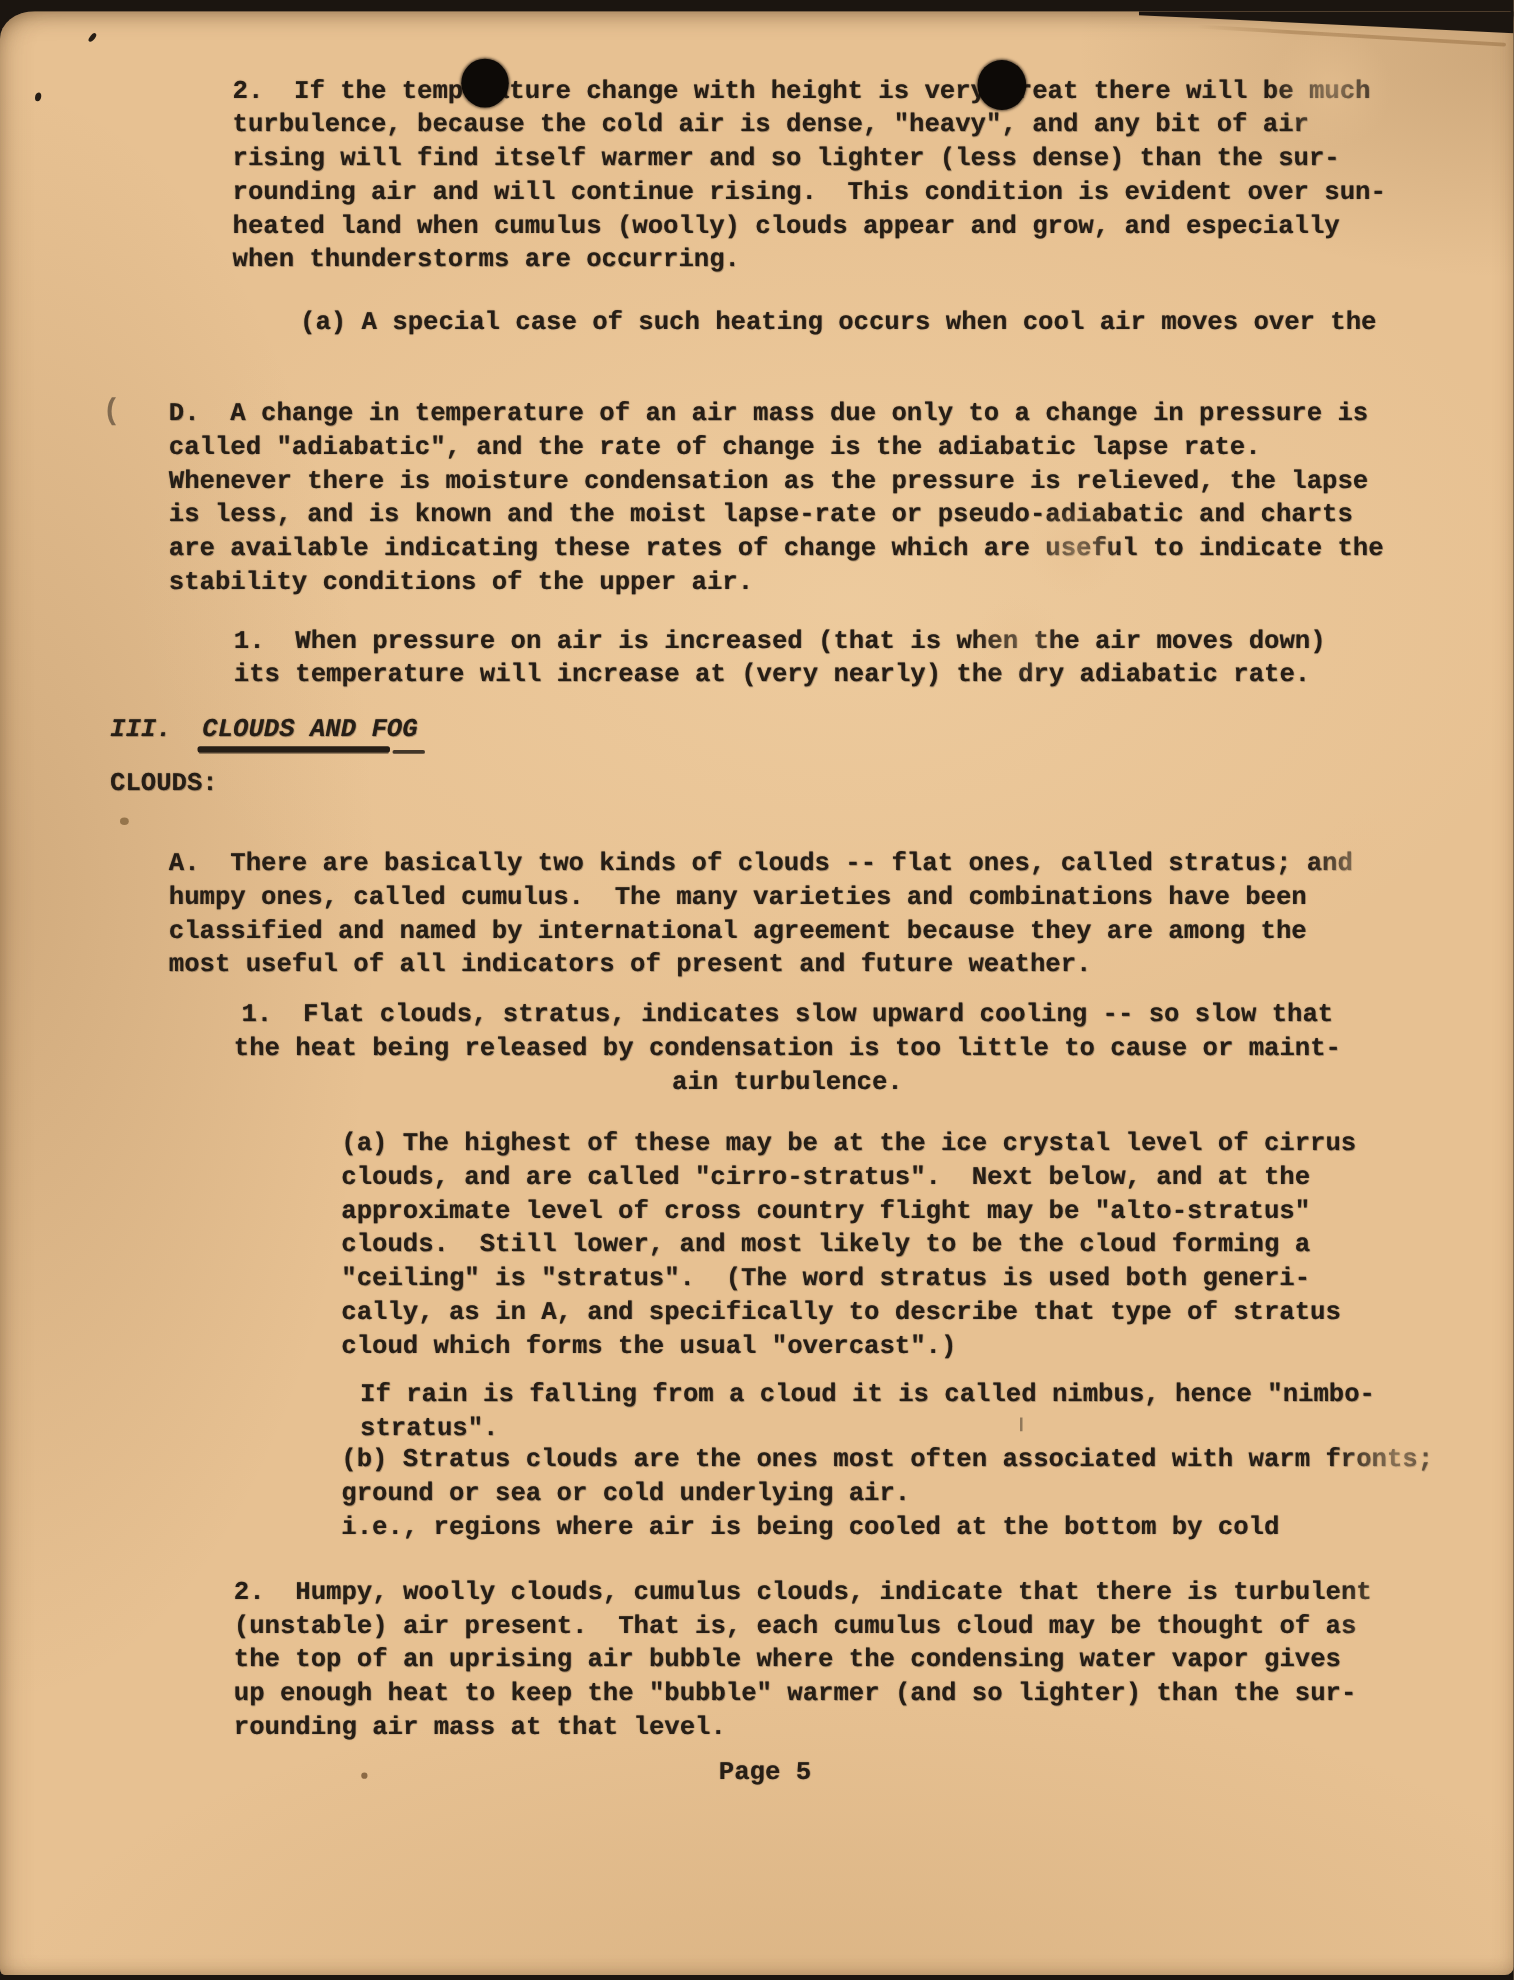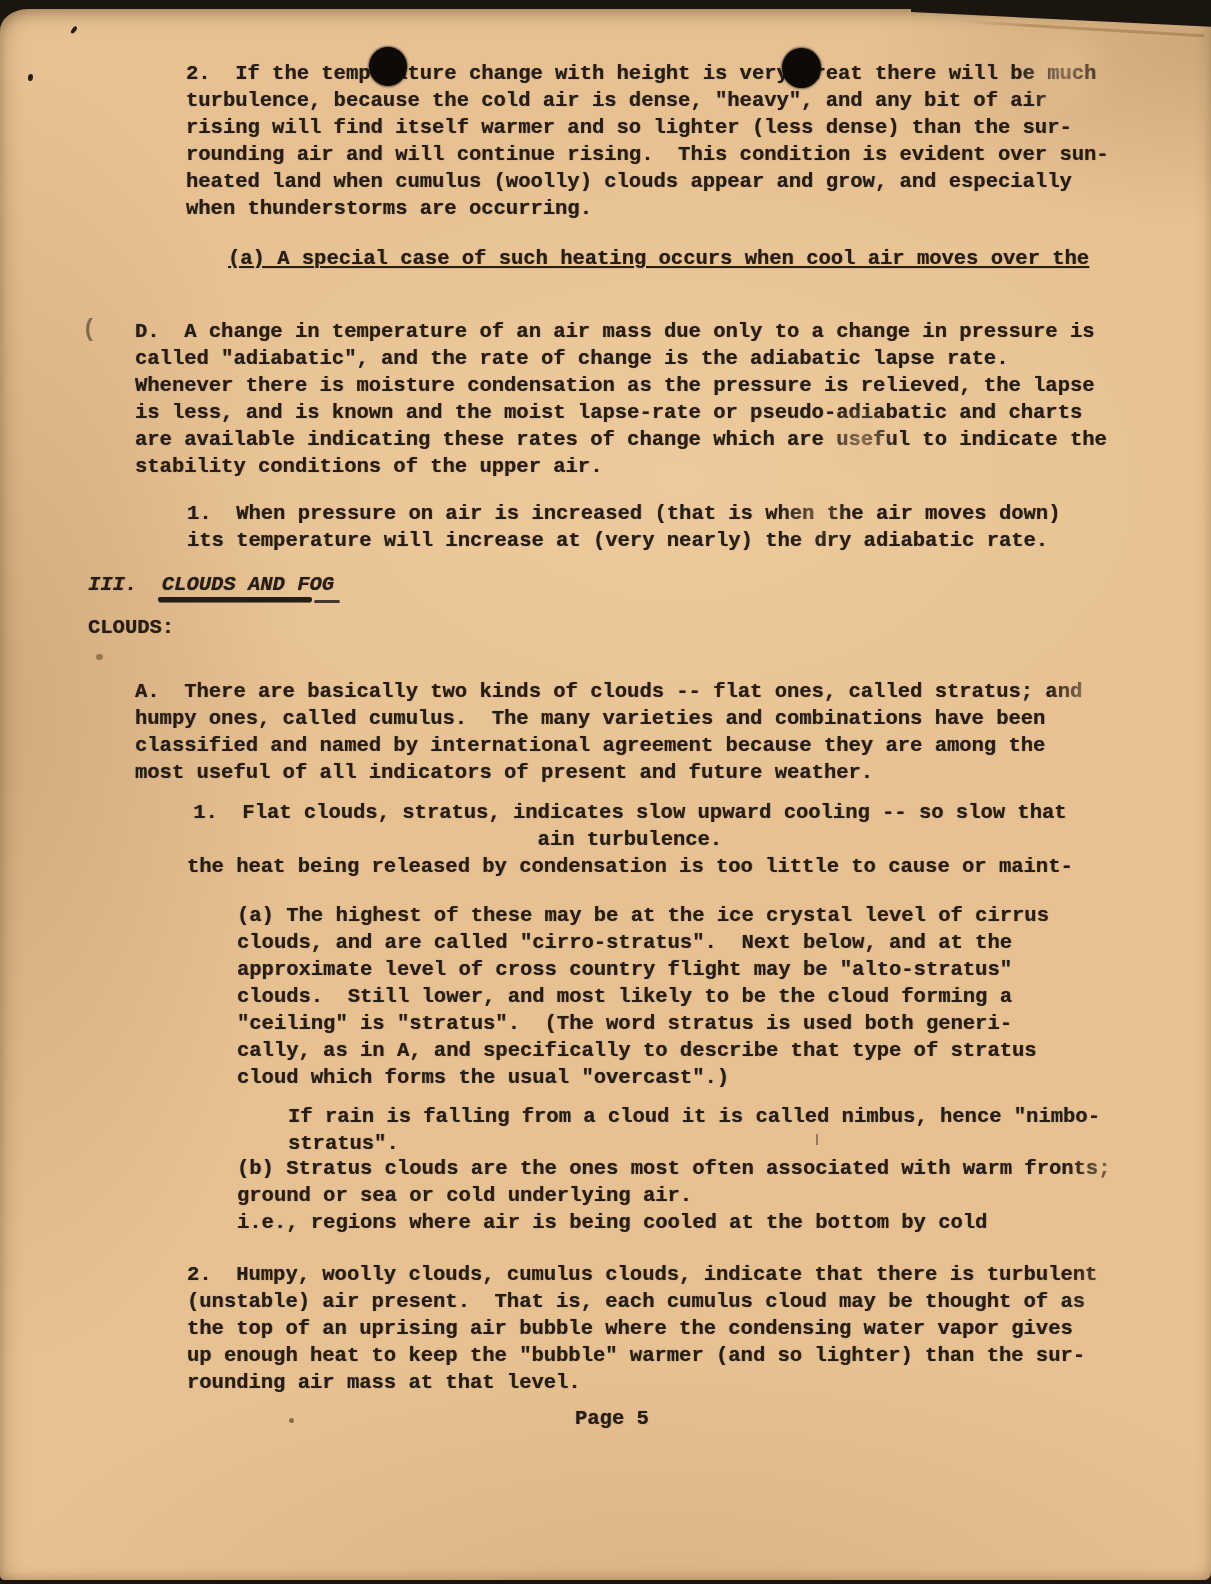--- a/index.html
+++ b/index.html
@@ -51,24 +51,24 @@
   #hole-left{left:369px;top:47px;width:38px;height:39px;}
   #hole-right{left:782px;top:48px;width:39px;height:40px;}
 
   .tblock{
     position:absolute;z-index:3;
     font-size:20.5px;line-height:27px;font-weight:700;
     color:var(--ink);
     white-space:pre;
     text-shadow:0 0 1px rgba(43,32,22,.6), .6px .4px 0 rgba(43,32,22,.25);
   }
-  .hang .tline{padding-left:4ch;text-indent:-4ch;}
+  .hang .tline{padding-left:4ch;text-indent:-4ch;margin-left:36px;}
 
   #blk-p2      {left:186px;top:60px;}
-  #blk-p2a     {left:228px;top:245px;text-decoration:underline;}
+  #blk-p2a     {left:240px;top:245px;}
   #blk-d       {left:135px;top:318px;}
   #blk-d1      {left:187px;top:500px;}
   #blk-heading {left:88px; top:571px;font-style:italic;}
   #blk-clouds  {left:88px; top:614px;}
   #blk-a       {left:135px;top:678px;}
   #blk-a1      {left:187px;top:799px;text-align:center;}
   #blk-a1a     {left:237px;top:902px;}
   #blk-nimbus  {left:288px;top:1103px;}
   #blk-a1b     {left:237px;top:1155px;}
   #blk-humpy   {left:187px;top:1261px;}
@@ -104,21 +104,21 @@
   <div id="blk-d1" class="tblock"><div class="tline">1.  When pressure on air is increased (that is when the air moves down)</div><div class="tline">its temperature will increase at (very nearly) the dry adiabatic rate.</div></div>
 
   <div id="blk-heading" class="tblock">III.  CLOUDS AND FOG</div>
   <div id="ul-main" class="underline-bar"></div>
   <div id="ul-dash" class="underline-bar"></div>
 
   <div id="blk-clouds" class="tblock">CLOUDS:</div>
 
   <div id="blk-a" class="tblock"><div class="tline">A.  There are basically two kinds of clouds -- flat ones, called stratus; and</div><div class="tline">humpy ones, called cumulus.  The many varieties and combinations have been</div><div class="tline">classified and named by international agreement because they are among the</div><div class="tline">most useful of all indicators of present and future weather.</div></div>
 
-  <div id="blk-a1" class="tblock"><div class="tline">1.  Flat clouds, stratus, indicates slow upward cooling -- so slow that</div><div class="tline">ain turbulence.</div><div class="tline">the heat being released by condensation is too little to cause or maint-</div></div>
+  <div id="blk-a1" class="tblock"><div class="tline">1.  Flat clouds, stratus, indicates slow upward cooling -- so slow that</div><div class="tline">the heat being released by condensation is too little to cause or maint-</div><div class="tline">ain turbulence.</div></div>
 
   <div id="blk-a1a" class="tblock hang"><div class="tline">(a) The highest of these may be at the ice crystal level of cirrus</div><div class="tline">clouds, and are called "cirro-stratus".  Next below, and at the</div><div class="tline">approximate level of cross country flight may be "alto-stratus"</div><div class="tline">clouds.  Still lower, and most likely to be the cloud forming a</div><div class="tline">"ceiling" is "stratus".  (The word stratus is used both generi-</div><div class="tline">cally, as in A, and specifically to describe that type of stratus</div><div class="tline">cloud which forms the usual "overcast".)</div></div>
 
   <div id="blk-nimbus" class="tblock"><div class="tline">If rain is falling from a cloud it is called nimbus, hence "nimbo-</div><div class="tline">stratus".</div></div>
 
   <div id="blk-a1b" class="tblock hang"><div class="tline">(b) Stratus clouds are the ones most often associated with warm fronts;</div><div class="tline">ground or sea or cold underlying air.</div><div class="tline">i.e., regions where air is being cooled at the bottom by cold</div></div>
 
   <div id="blk-humpy" class="tblock"><div class="tline">2.  Humpy, woolly clouds, cumulus clouds, indicate that there is turbulent</div><div class="tline">(unstable) air present.  That is, each cumulus cloud may be thought of as</div><div class="tline">the top of an uprising air bubble where the condensing water vapor gives</div><div class="tline">up enough heat to keep the "bubble" warmer (and so lighter) than the sur-</div><div class="tline">rounding air mass at that level.</div></div>
 
   <div id="blk-page" class="tblock">Page 5</div>

